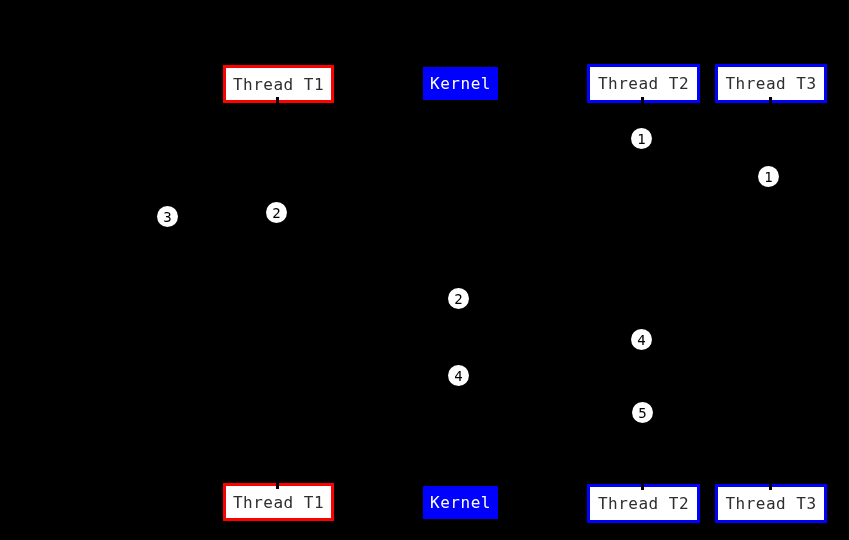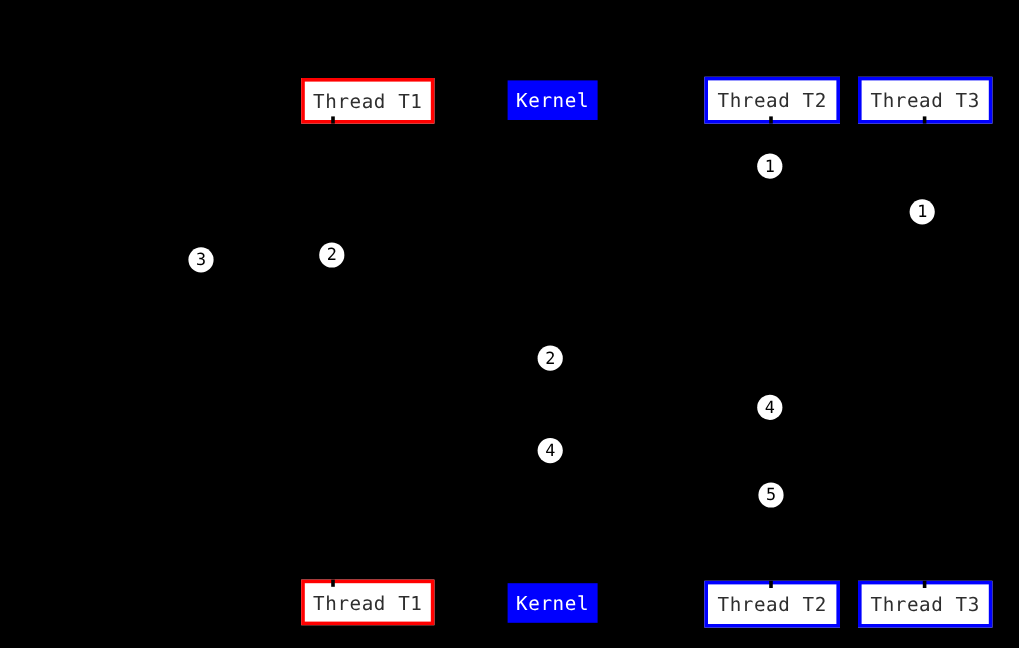--- a/index.html
+++ b/index.html
@@ -31,21 +31,21 @@
     box-sizing: border-box;
     background: var(--box-fill);
     color: var(--box-text);
     display: flex;
     align-items: center;
     justify-content: center;
     font-size: 16px;
     letter-spacing: 0.5px;
     white-space: nowrap;
   }
-  .box.red-border   { border: 3px solid var(--thread-t1-border); margin-left: 28px; }
+  .box.red-border   { border: 3px solid var(--thread-t1-border); }
   .box.blue-border  { border: 3px solid var(--thread-t2-t3-border); text-align: right; }
   .box.blue-fill    { background: var(--kernel-fill); color: var(--kernel-text); border: none; }
   .notch {
     position: absolute;
     width: 3px;
     height: 6px;
     background: var(--background);
     z-index: 3;
   }
   .marker {

